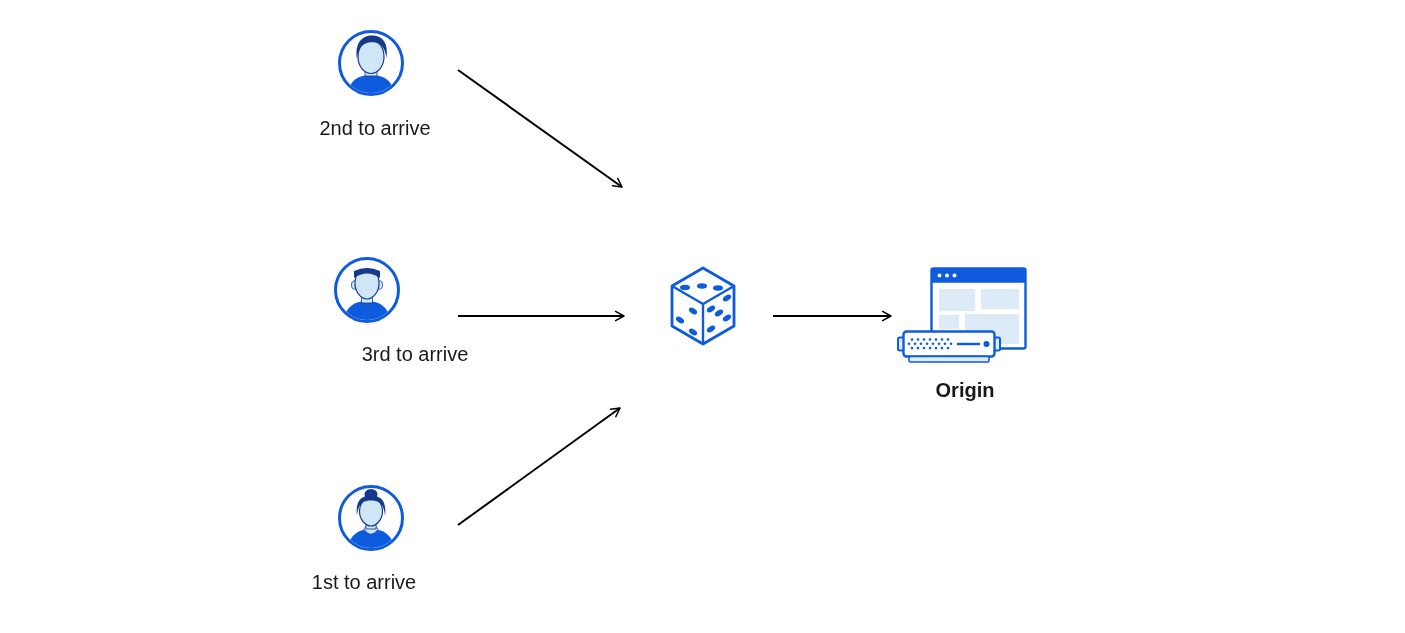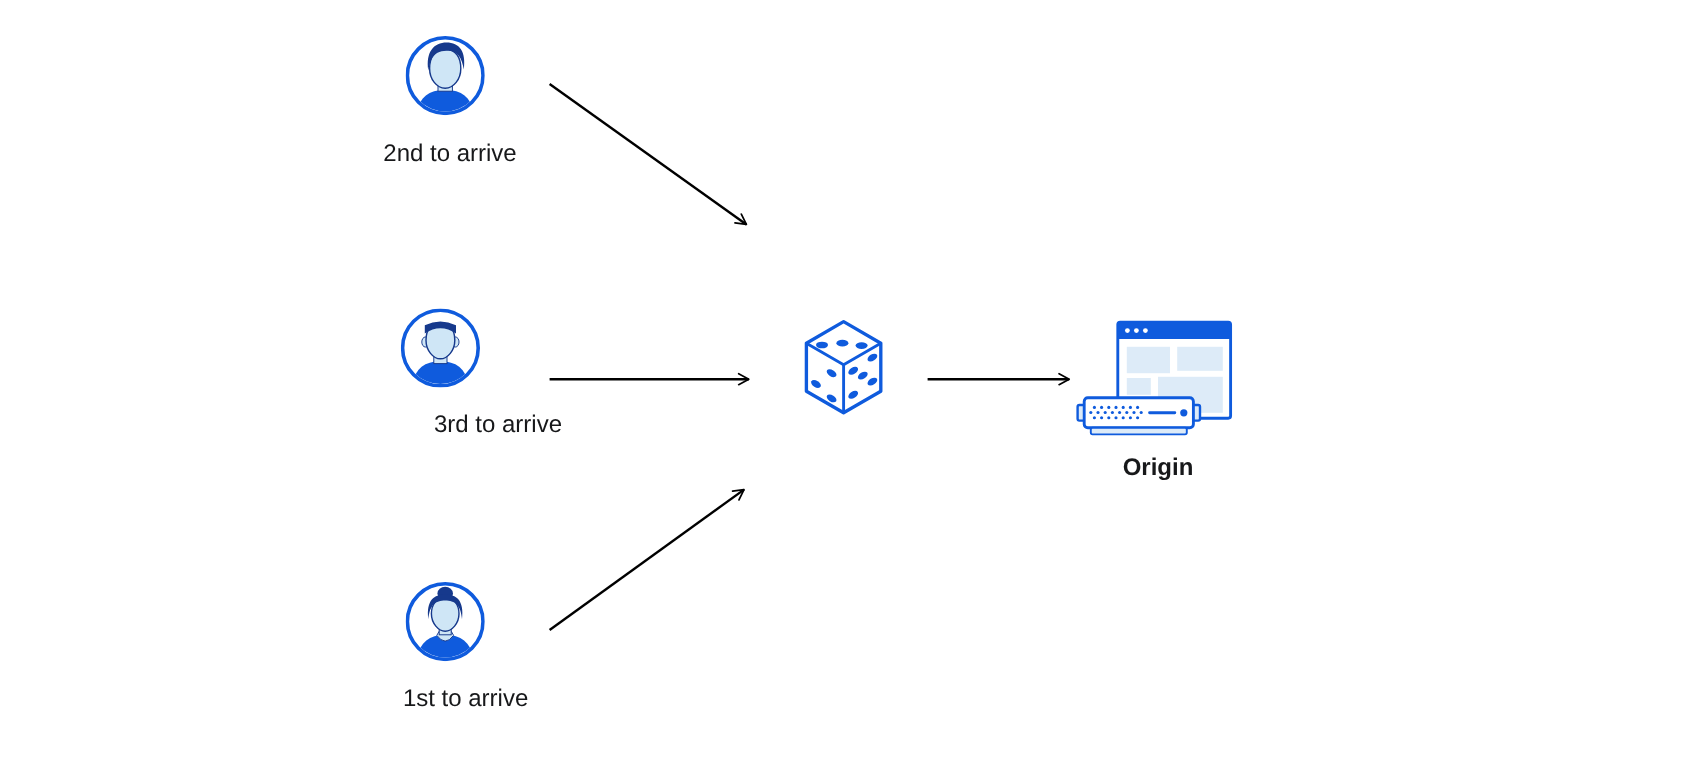--- a/index.html
+++ b/index.html
@@ -112,21 +112,21 @@
       <g clip-path="url(#clipC)">
         <path class="av-shirt" d="M33,44 C19,44 11,51 9,66 L57,66 C55,51 47,44 33,44 Z"></path>
         <path class="av-neck" d="M26,44.5 Q33,54 40,44.5 L38,41 L28,41 Z"></path>
         <rect class="av-neck" x="28" y="33" width="10" height="11"></rect>
         <ellipse class="av-hair" cx="33" cy="9.5" rx="6.5" ry="5.5"></ellipse>
         <path class="av-face" d="M33,13 C25.5,13 21.5,19 21.5,26.5 C21.5,34.5 27.5,41 33,41 C38.5,41 44.5,34.5 44.5,26.5 C44.5,19 40.5,13 33,13 Z"></path>
         <path class="av-hair" d="M19,31 C17,15 24,10.5 33,10.5 C42,10.5 49,15 47,31 C46,19 41,15.5 33,15.5 C25,15.5 20,19 19,31 Z"></path>
       </g>
     </svg>
   </div>
-  <div class="node-label" style="left:388px;top:570px;">1st to arrive</div>
+  <div class="node-label" style="left:364px;top:570px;">1st to arrive</div>
 
   <div class="node" style="left:668px;top:265px;">
     <svg width="70" height="82" viewBox="0 0 70 82">
       <path class="dice-body" d="M35,3 L66,21 L66,61 L35,79 L4,61 L4,21 Z"></path>
       <path class="dice-edge" d="M4,21 L35,39 L66,21"></path>
       <path class="dice-edge" d="M35,39 L35,79"></path>
 
       <ellipse class="dice-pip" cx="17" cy="22.5" rx="5" ry="2.8"></ellipse>
       <ellipse class="dice-pip" cx="34" cy="21" rx="5" ry="2.8"></ellipse>
       <ellipse class="dice-pip" cx="50" cy="23" rx="5" ry="2.8"></ellipse>

